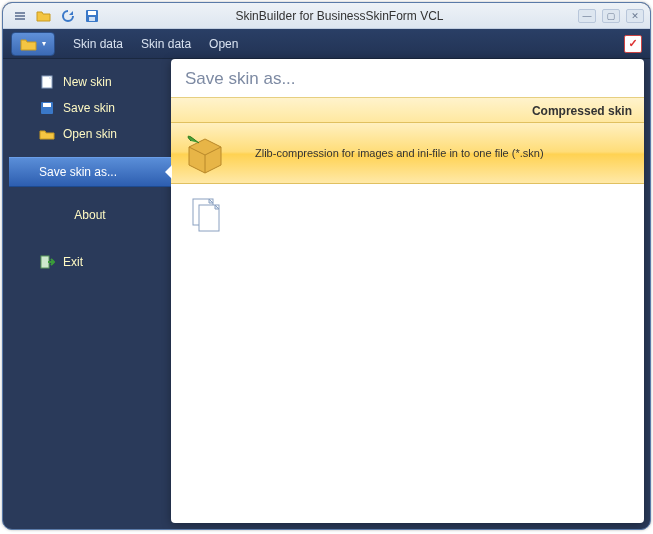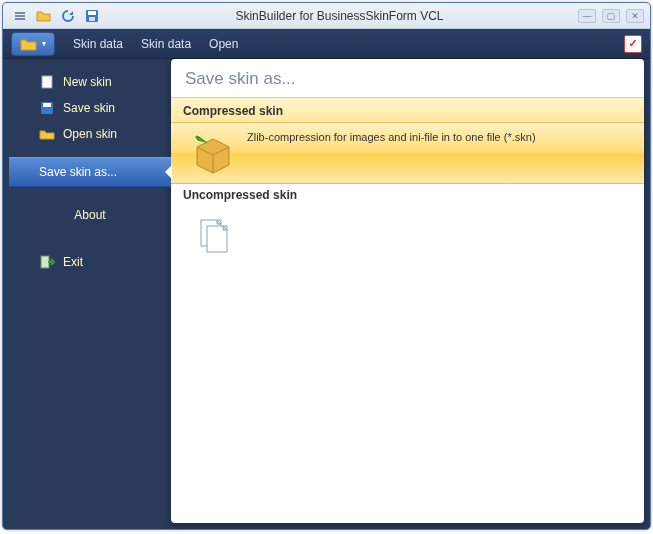--- a/index.html
+++ b/index.html
@@ -10,21 +10,21 @@
     width: 653px;
     height: 534px;
     overflow: hidden;
   }
   .window {
     width: 649px;
     height: 528px;
     margin: 2px;
     background: #2a3a5a;
     border: 1px solid #5a7aa8;
-    border-radius: 5px;
+    border-radius: 10px;
     overflow: hidden;
     position: relative;
     box-shadow: 0 0 3px rgba(0,0,0,0.3);
   }
   
   .titlebar {
     height: 26px;
     background: linear-gradient(#eef2f7, #dde6f0);
     border-bottom: 1px solid #c0cde0;
     display: flex;
@@ -133,26 +133,27 @@
   .panel-title {
     font-size: 17px;
     color: #7d8aa3;
     padding: 10px 14px 8px;
   }
   .section-head {
     font-size: 12px;
     font-weight: bold;
     color: #333;
     padding: 4px 12px 4px;
+    text-align: right;
   }
   .opt {
     display: flex;
-    align-items: flex-start;
-    gap: 12px;
-    padding: 8px 20px;
+    align-items: center;
+    gap: 28px;
+    padding: 8px 12px;
     min-height: 62px;
   }
   .opt.sel {
     background: linear-gradient(#fff0c0, #ffdd78 48%, #ffd252 52%, #ffe9a8);
     border-top: 1px solid #e0c060;
     border-bottom: 1px solid #e0c060;
   }
   .opt .bigicon {
     width: 44px; height: 44px; flex-shrink: 0;
     display:flex; align-items:center; justify-content:center;
@@ -286,21 +287,20 @@
           <svg width="44" height="44">
             <path d="M6 16 L22 8 L38 16 L38 34 L22 42 L6 34 Z" fill="#e7b547" stroke="#b8882a"></path>
             <path d="M6 16 L22 24 L38 16" fill="none" stroke="#b8882a"></path>
             <path d="M22 24 L22 42" stroke="#b8882a"></path>
             <path d="M8 10 C4 6 4 4 8 6 L16 12" fill="#4aa03a" stroke="#2a7a1a"></path>
           </svg>
         </div>
         <div class="desc">Zlib-compression for images and ini-file in to one file (*.skn)</div>
       </div>
 
-      <div class="section-head">Uncompressed skin</div>
       <div class="opt">
         <div class="bigicon">
           <svg width="44" height="44">
             <rect x="10" y="6" width="20" height="26" fill="#fff" stroke="#8aa0c0"></rect>
             <path d="M26 6 l4 4 h-4 z" fill="#dde8f5" stroke="#8aa0c0"></path>
             <rect x="16" y="12" width="20" height="26" fill="#fff" stroke="#8aa0c0"></rect>
             <path d="M32 12 l4 4 h-4 z" fill="#dde8f5" stroke="#8aa0c0"></path>
           </svg>
         </div>
       </div>

